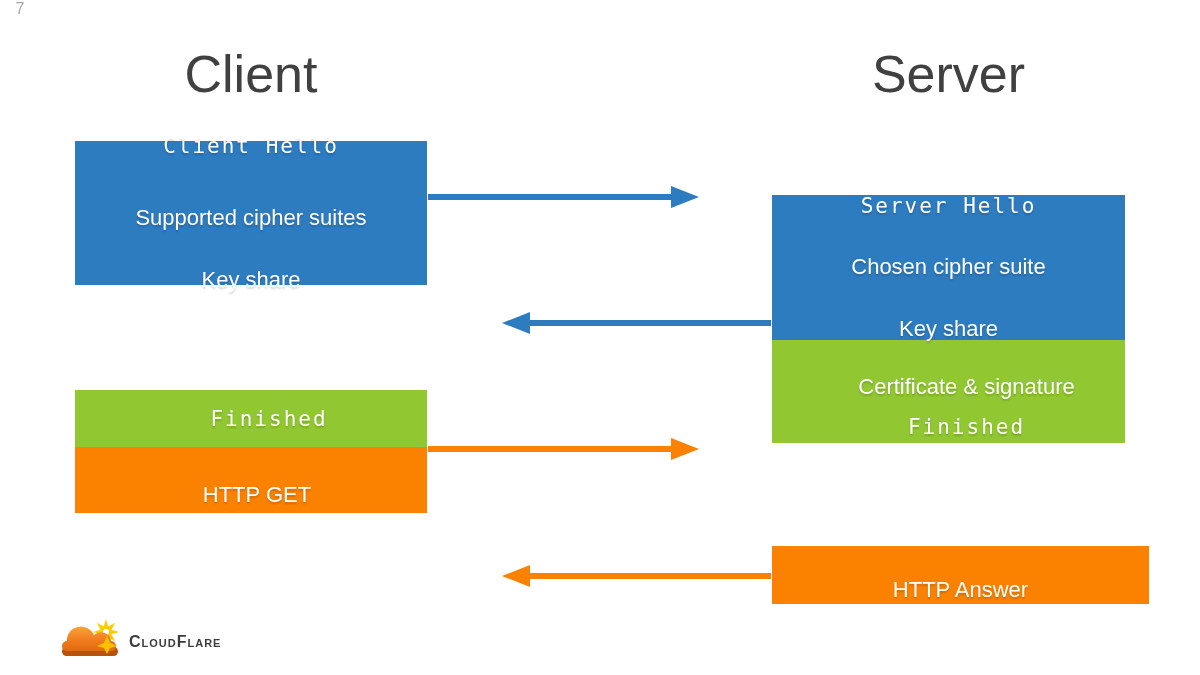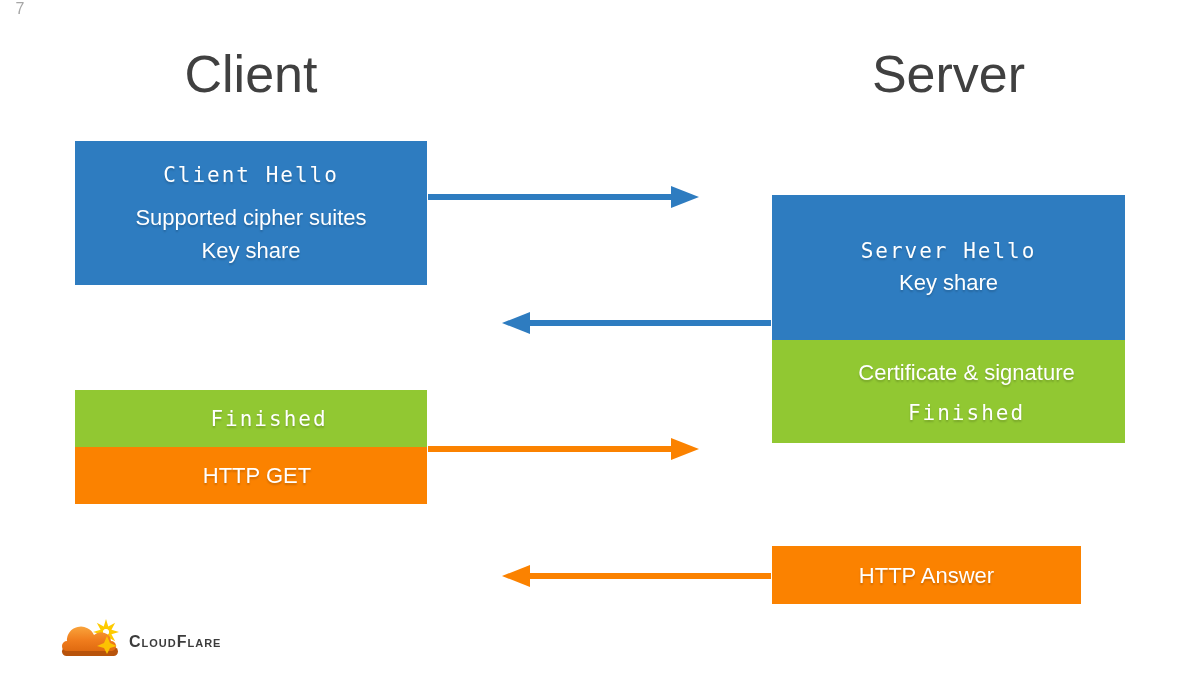--- a/index.html
+++ b/index.html
@@ -41,37 +41,38 @@
     font-family: "DejaVu Sans Mono", monospace;
     font-size: 21px;
     letter-spacing: 2px;
     line-height: 30px;
     text-align: right;
   }
   .sans {
     font-family: "Liberation Sans", sans-serif;
     font-size: 22px;
     line-height: 33px;
+    margin-top: 29px;
   }
   .bg-blue   { background: var(--blue,   #2e7cc0); }
   .bg-green  { background: var(--green,  #91c832); padding-left: 36px; }
   .bg-orange { background: var(--orange, #fb8200); }
 
   #client-hello-box { left: 75px;  top: 141px; width: 352px; height: 144px; }
   #client-hello-box .mono { margin-bottom: 11px; }
 
   #server-box { left: 772px; top: 195px; width: 353px; }
   #server-blue-section  { height: 145px; }
   #server-blue-section .mono { }
   #server-green-section { height: 103px; }
   #server-green-section .sans { margin-bottom: 9px; }
 
   #client-finished-box { left: 75px;  top: 390px; width: 352px; height: 57px; }
-  #http-get-box        { left: 75px;  top: 447px; width: 352px; height: 57px; padding-left: 12px; }
-  #http-answer-box     { left: 772px; top: 546px; width: 309px; height: 58px; }
+  #http-get-box        { left: 75px;  top: 447px; width: 352px; height: 66px; padding-left: 12px; }
+  #http-answer-box     { left: 772px; top: 546px; width: 377px; height: 58px; }
 
   
   #arrow-layer { left: 0; top: 0; width: 1200px; height: 675px; pointer-events: none; }
   .arrow-blue   line    { stroke: var(--blue, #2e7cc0); stroke-width: 6; }
   .arrow-blue   polygon { fill:   var(--blue, #2e7cc0); }
   .arrow-orange line    { stroke: var(--orange, #fb8200); stroke-width: 6; }
   .arrow-orange polygon { fill:   var(--orange, #fb8200); }
 
   
   #footer-logo {
@@ -104,20 +105,21 @@
 
   <div id="client-hello-box" class="abs msg-box bg-blue">
     <div class="mono">Client Hello</div>
     <div class="sans">Supported cipher suites</div>
     <div class="sans">Key share</div>
   </div>
 
   <div id="server-box" class="abs">
     <div id="server-blue-section" class="msg-box bg-blue">
       <div class="mono">Server Hello</div>
+      <div class="sans">Chosen cipher suite</div>
       <div class="sans">Key share</div>
     </div>
     <div id="server-green-section" class="msg-box bg-green">
       <div class="sans">Certificate &amp; signature</div>
       <div class="mono">Finished</div>
     </div>
   </div>
 
   <div id="client-finished-box" class="abs msg-box bg-green">
     <div class="mono">Finished</div>

